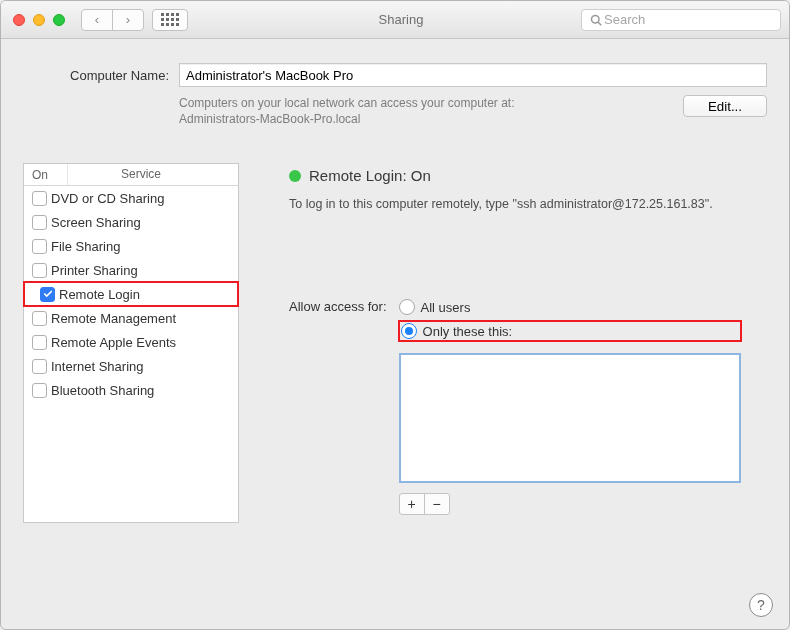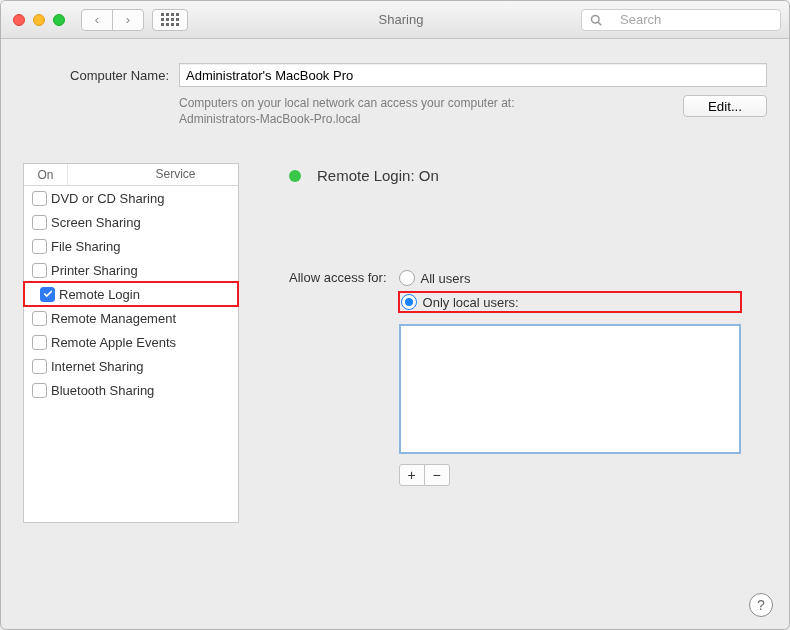--- a/index.html
+++ b/index.html
@@ -45,21 +45,21 @@
   .tb-btn:last-child { border-radius:0 4px 4px 0; margin-left:-1px;}
   .tb-btn.apps { border-radius:4px; margin-left:8px; width:36px;}
   .title-text {
     position:absolute; left:12px; right:0; text-align:center;
     font-size:13px; color:#6f6f6f; pointer-events:none;
   }
   .search {
     margin-left:auto; width:200px; height:22px;
     border:1px solid #cfcfcf; border-radius:4px;
     background:#fff; display:flex; align-items:center;
-    color:#a7a7a7; padding:0 8px; gap:18px;text-align:right;
+    color:#a7a7a7; padding:0 8px; gap:2px;text-align:right;
   }
   .search svg { width:12px; height:12px; }
   .content { flex:1; padding: 24px 22px 6px 22px; position:relative;}
   .row-name { display:flex; align-items:center; gap:10px;}
   .label-right { width:146px; text-align:right; color:#333; }
   .name-input {
     flex:1; height:24px; border:1px solid #c8c8c8; border-radius:0;
     padding:0 6px; background:#fff; font-size:13px;
     box-shadow: inset 0 1px 0 rgba(0,0,0,.06);
   }
@@ -69,34 +69,34 @@
     margin-left:auto; height:22px; padding:0 24px;
     border:1px solid #c3c3c3; border-radius:4px;
     background:linear-gradient(#fff,#f2f2f2);
   }
   .body-row { display:flex; margin-top:36px; gap:4px;}
   .service-table {
     width:216px; height:360px;
     background:#fff; border:1px solid #c9c9c9;
   }
   .st-head { display:flex; height:22px; border-bottom:1px solid #d7d7d7;
-    font-size:12px; color:#666;text-align:center;}
+    font-size:12px; color:#666;}
   .st-head .c1 { width:44px; padding:4px 8px; border-right:1px solid #e5e5e5;}
   .st-head .c2 { flex:1; padding:3px 8px;margin-left:45px;}
   .st-row { display:flex; align-items:center; height:24px; padding:0 8px; gap:4px;}
   .cb {
     width:15px; height:15px; border:1px solid #b0b0b0; border-radius:3px;
     background:#fff; display:flex; align-items:center; justify-content:center;
   }
   .cb.checked { background:#2f7bf6; border-color:#2f7bf6;}
   .cb.checked svg { width:10px; height:10px;}
   .st-row .svc { font-size:13px;}
   .hl-red { outline:2px solid #ef1b21; outline-offset:-1px;padding-left:16px;}
   .detail { flex:1; padding-left:46px; padding-top:4px;}
-  .status-line { display:flex; align-items:center; gap:16px;}
+  .status-line { display:flex; align-items:center; gap:8px;}
   .status-dot { width:12px; height:12px; border-radius:50%; background:#39c649;}
   .status-title { font-size:15px; color:#393939;}
   .status-sub { margin-top:12px; color:#4d4d4d; font-size:12.5px; line-height:17px;}
   .access-row { margin-top:86px; display:flex; align-items:flex-start; gap:12px;}
   .access-label { font-size:13px;}
   .radio-col { display:flex; flex-direction:column; gap:6px;}
   .radio-opt { display:flex; align-items:center; gap:6px;}
   .radio {
     width:16px; height:16px; border-radius:50%; border:1px solid #a7a7a7;
     background:#fff; display:flex; align-items:center; justify-content:center;
@@ -238,31 +238,32 @@
               <span class="svc">Bluetooth Sharing</span>
             </div>
           </div>
       </div>
 
       <div class="detail">
         <div class="status-line">
           <div class="status-dot"></div>
           <div class="status-title">Remote Login: On</div>
         </div>
+        <div class="status-sub">To log in to this computer remotely, type "ssh administrator@172.25.161.83".</div>
 
         <div class="access-row">
           <div class="access-label">Allow access for:</div>
           <div class="radio-col">
             <div class="radio-opt">
               <div class="radio" id="radio-all"></div>
               <span>All users</span>
             </div>
             <div class="radio-opt hl-red">
               <div class="radio sel" id="radio-only"></div>
-              <span>Only local users:</span>
+              <span>Only these this:</span>
             </div>
             <div class="users-box"></div>
             <div class="pm-buttons">
               <div class="pm">+</div>
               <div class="pm">−</div>
             </div>
           </div>
         </div>
       </div>
     </div>

